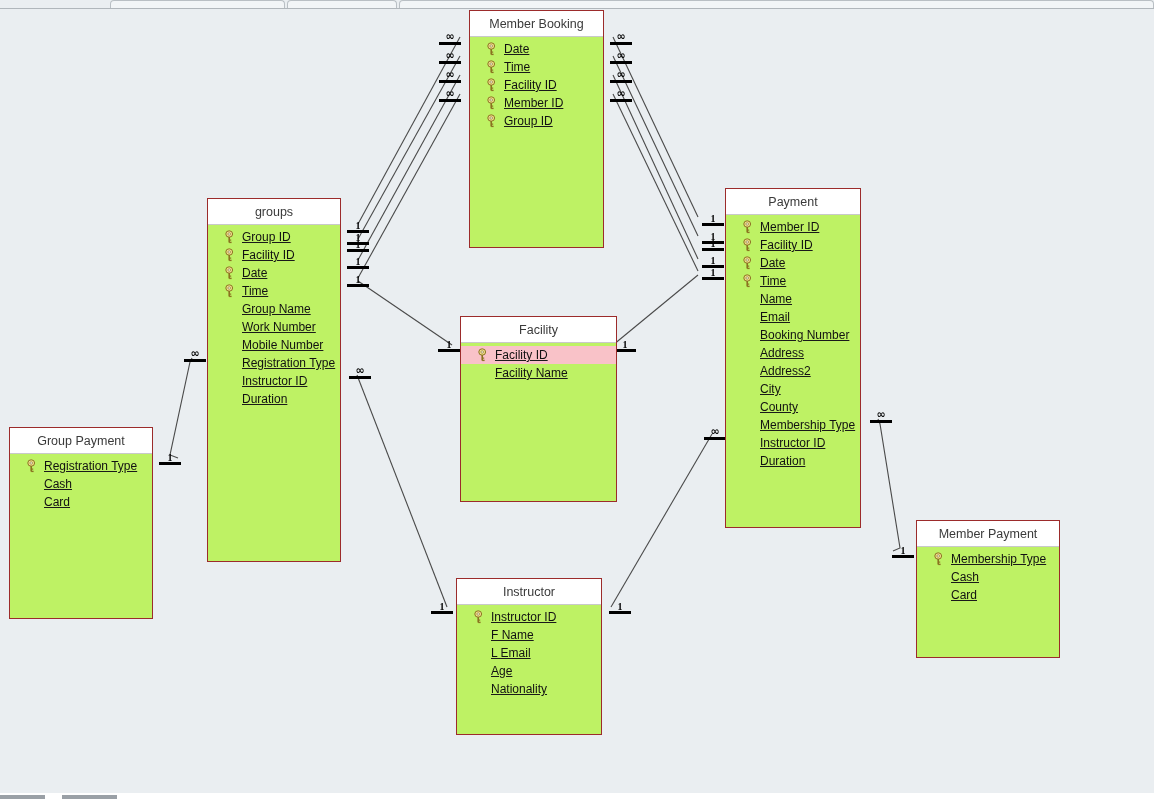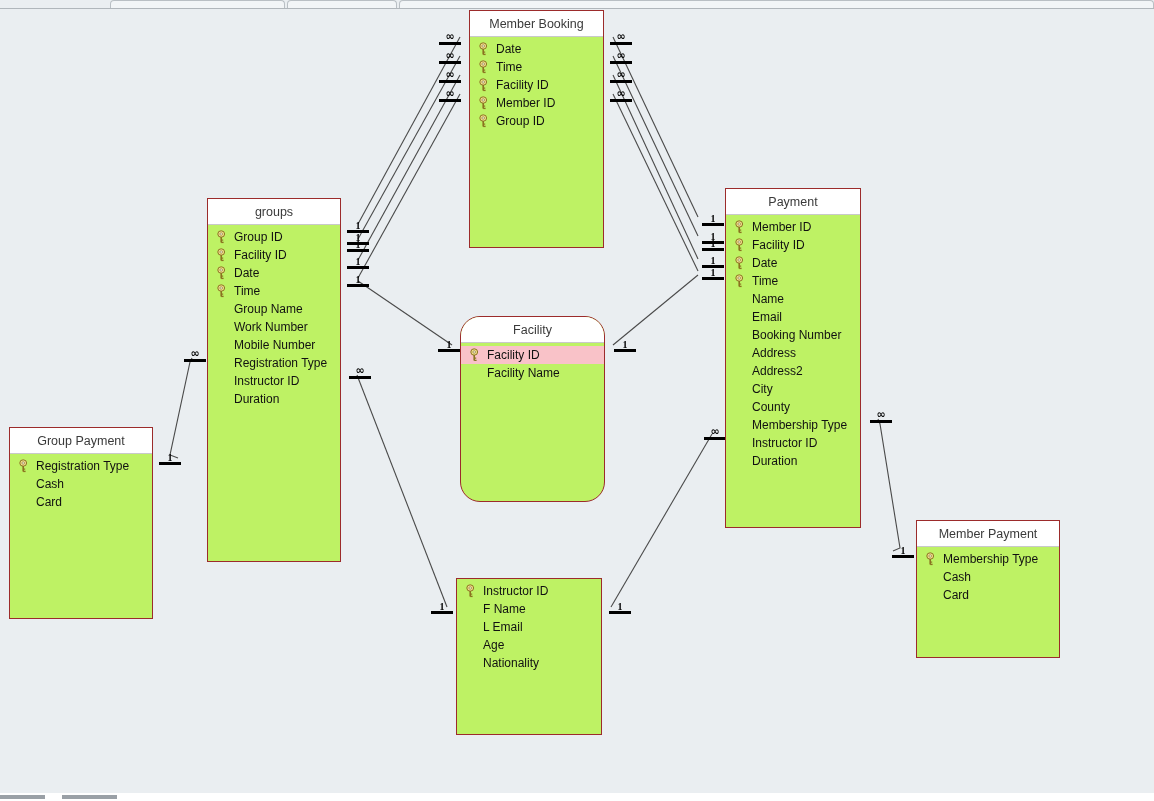--- a/index.html
+++ b/index.html
@@ -93,24 +93,25 @@
     font-size: 12.5px;
     color: #3a3a3a;
     border-bottom: 1px solid #c9c9c9;
     background: #ffffff;
     white-space: nowrap;
   }
   .field-list { padding: 3px 0 0 0; }
   .field {
     height: 18px;
     line-height: 18px;
-    padding-left: 8px;
+    padding-left: 16px;
     white-space: nowrap;
     display: flex;
     align-items: center;
+    text-decoration: underline;
   }
   .field.selected { background: #f9c2c8; }
   .field .fname { font-size: 12px; color: #111; }
   .keyicon {
     width: 15px;
     min-width: 15px;
     height: 14px;
     margin-right: 3px;
     display: inline-block;
   }
@@ -510,21 +511,21 @@
           <div class="field">
             <span class="keyspacer"></span>
             <span class="fname">Instructor ID</span>
           </div>
           <div class="field">
             <span class="keyspacer"></span>
             <span class="fname">Duration</span>
           </div>
         </div>
       </div>
-      <div class="table-box" style="left: 460px; top: 316px; width: 145px; height: 186px; border-radius: 20px;">
+      <div class="table-box" style="left: 460px; top: 316px; width: 157px; height: 186px;">
         <div class="table-title">Facility</div>
         <div class="field-list">
           <div class="field selected">
             <span class="keyicon"><svg width="15" height="14" viewBox="0 0 15 14">
                 <g>
                   <ellipse cx="5.2" cy="4" rx="3.4" ry="3.2" fill="#f2dd8c" stroke="#8a7320" stroke-width="1"></ellipse>
                   <ellipse cx="5.2" cy="4" rx="1.3" ry="1.2" fill="#ffffff" stroke="#8a7320" stroke-width="0.7"></ellipse>
                   <path d="M 5.2 7.0 L 5.2 12.4" stroke="#8a7320" stroke-width="1.6" fill="none"></path>
                   <path d="M 5.2 12.4 L 7.6 12.4" stroke="#8a7320" stroke-width="1.4" fill="none"></path>
                   <path d="M 5.2 10.1 L 7.2 10.1" stroke="#8a7320" stroke-width="1.2" fill="none"></path>
@@ -557,20 +558,21 @@
             <span class="keyspacer"></span>
             <span class="fname">Cash</span>
           </div>
           <div class="field">
             <span class="keyspacer"></span>
             <span class="fname">Card</span>
           </div>
         </div>
       </div>
       <div class="table-box" style="left: 456px; top: 578px; width: 146px; height: 157px;">
+        <div class="table-title">Instructor</div>
         <div class="field-list">
           <div class="field">
             <span class="keyicon"><svg width="15" height="14" viewBox="0 0 15 14">
                 <g>
                   <ellipse cx="5.2" cy="4" rx="3.4" ry="3.2" fill="#f2dd8c" stroke="#8a7320" stroke-width="1"></ellipse>
                   <ellipse cx="5.2" cy="4" rx="1.3" ry="1.2" fill="#ffffff" stroke="#8a7320" stroke-width="0.7"></ellipse>
                   <path d="M 5.2 7.0 L 5.2 12.4" stroke="#8a7320" stroke-width="1.6" fill="none"></path>
                   <path d="M 5.2 12.4 L 7.6 12.4" stroke="#8a7320" stroke-width="1.4" fill="none"></path>
                   <path d="M 5.2 10.1 L 7.2 10.1" stroke="#8a7320" stroke-width="1.2" fill="none"></path>
                 </g>

